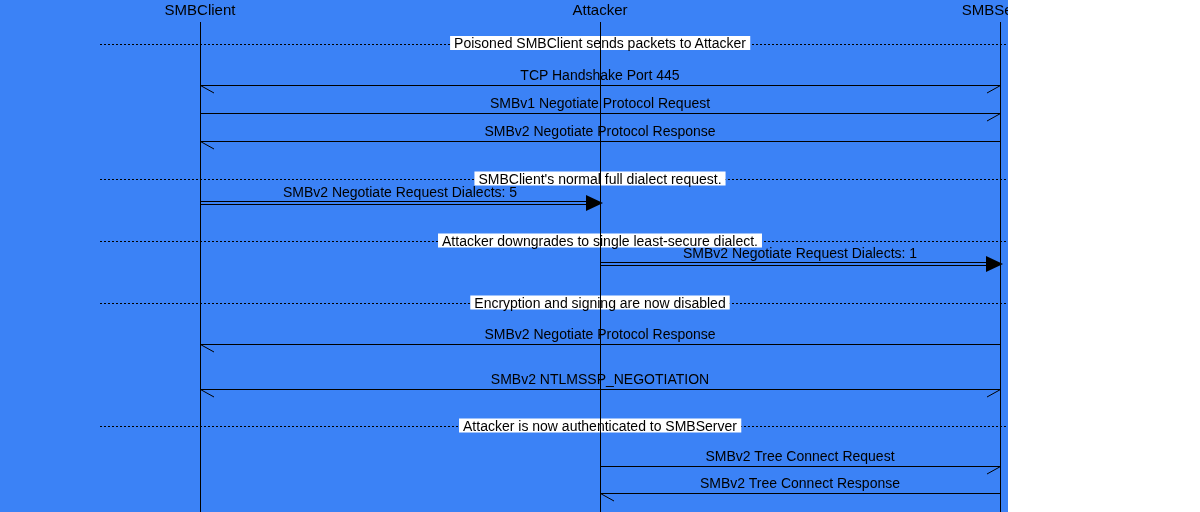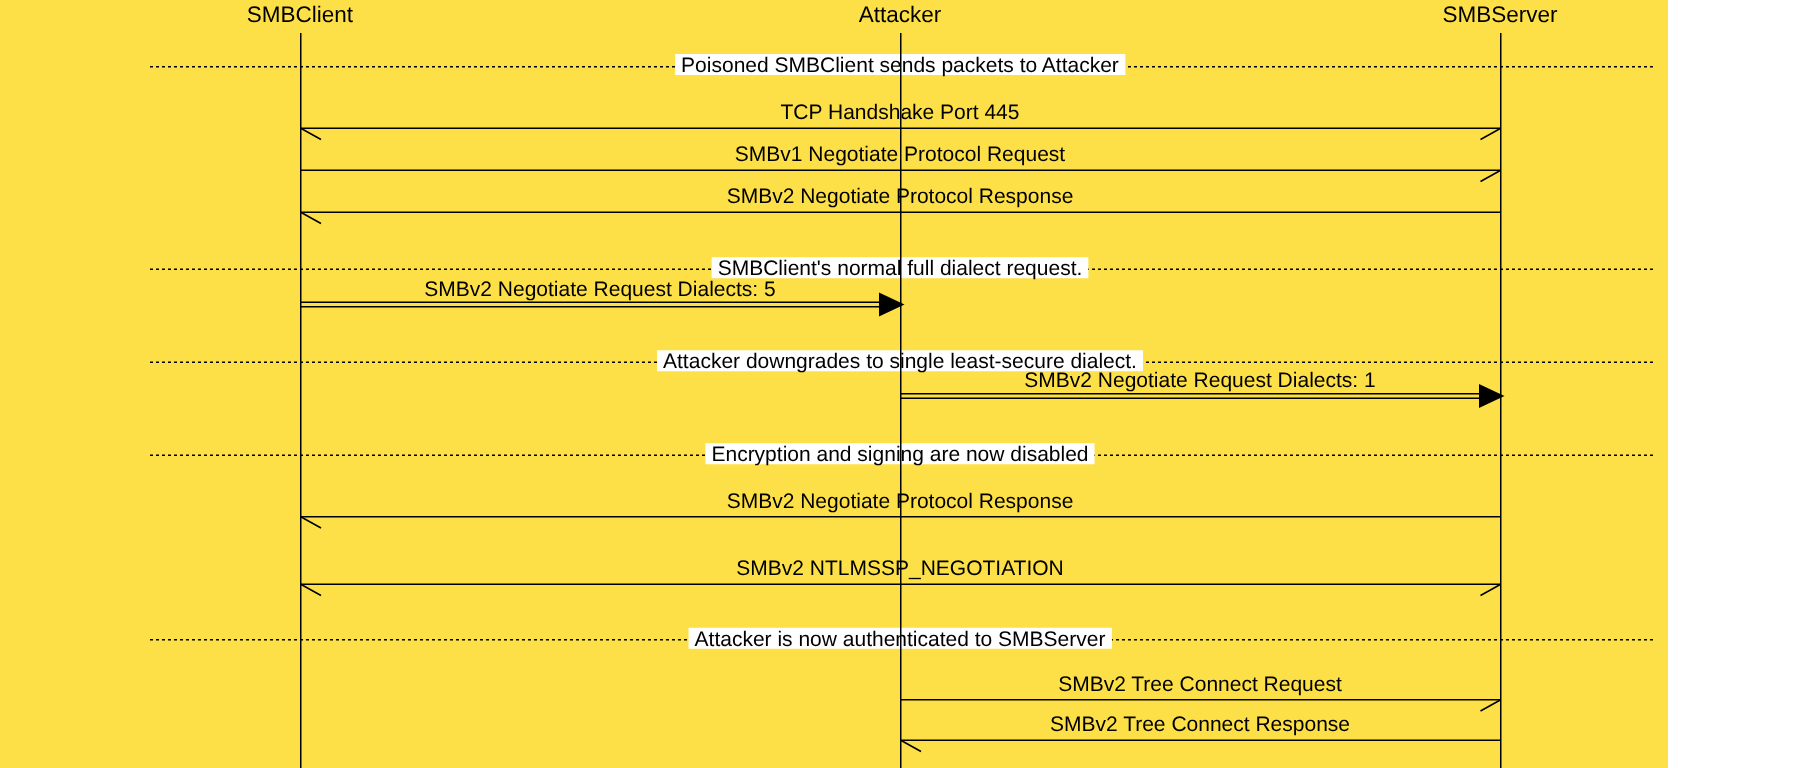--- a/index.html
+++ b/index.html
@@ -1,16 +1,16 @@
 <!DOCTYPE html>
 <html><head>
 <meta charset="utf-8">
 <style>
   html, body { margin: 0; padding: 0; background: #ffffff; }
-  .stage { width: 1112px; height: 512px; position: relative; background: #fde047; overflow: hidden; }
+  .stage { width: 1008px; height: 512px; position: relative; background: #3b82f6; overflow: hidden; }
   svg { display: block; }
   text {
     font-family: "Liberation Sans", sans-serif;
     fill: #000000;
   }
   .hdr { font-size: 15px; }
   .lbl { font-size: 14px; }
   .msgline { stroke: #000000; stroke-width: 1; fill: none; }
   .dotted  { stroke: #000000; stroke-width: 1; stroke-dasharray: 2 2; fill: none; }
   .barb    { stroke: #000000; stroke-width: 1; fill: none; }

